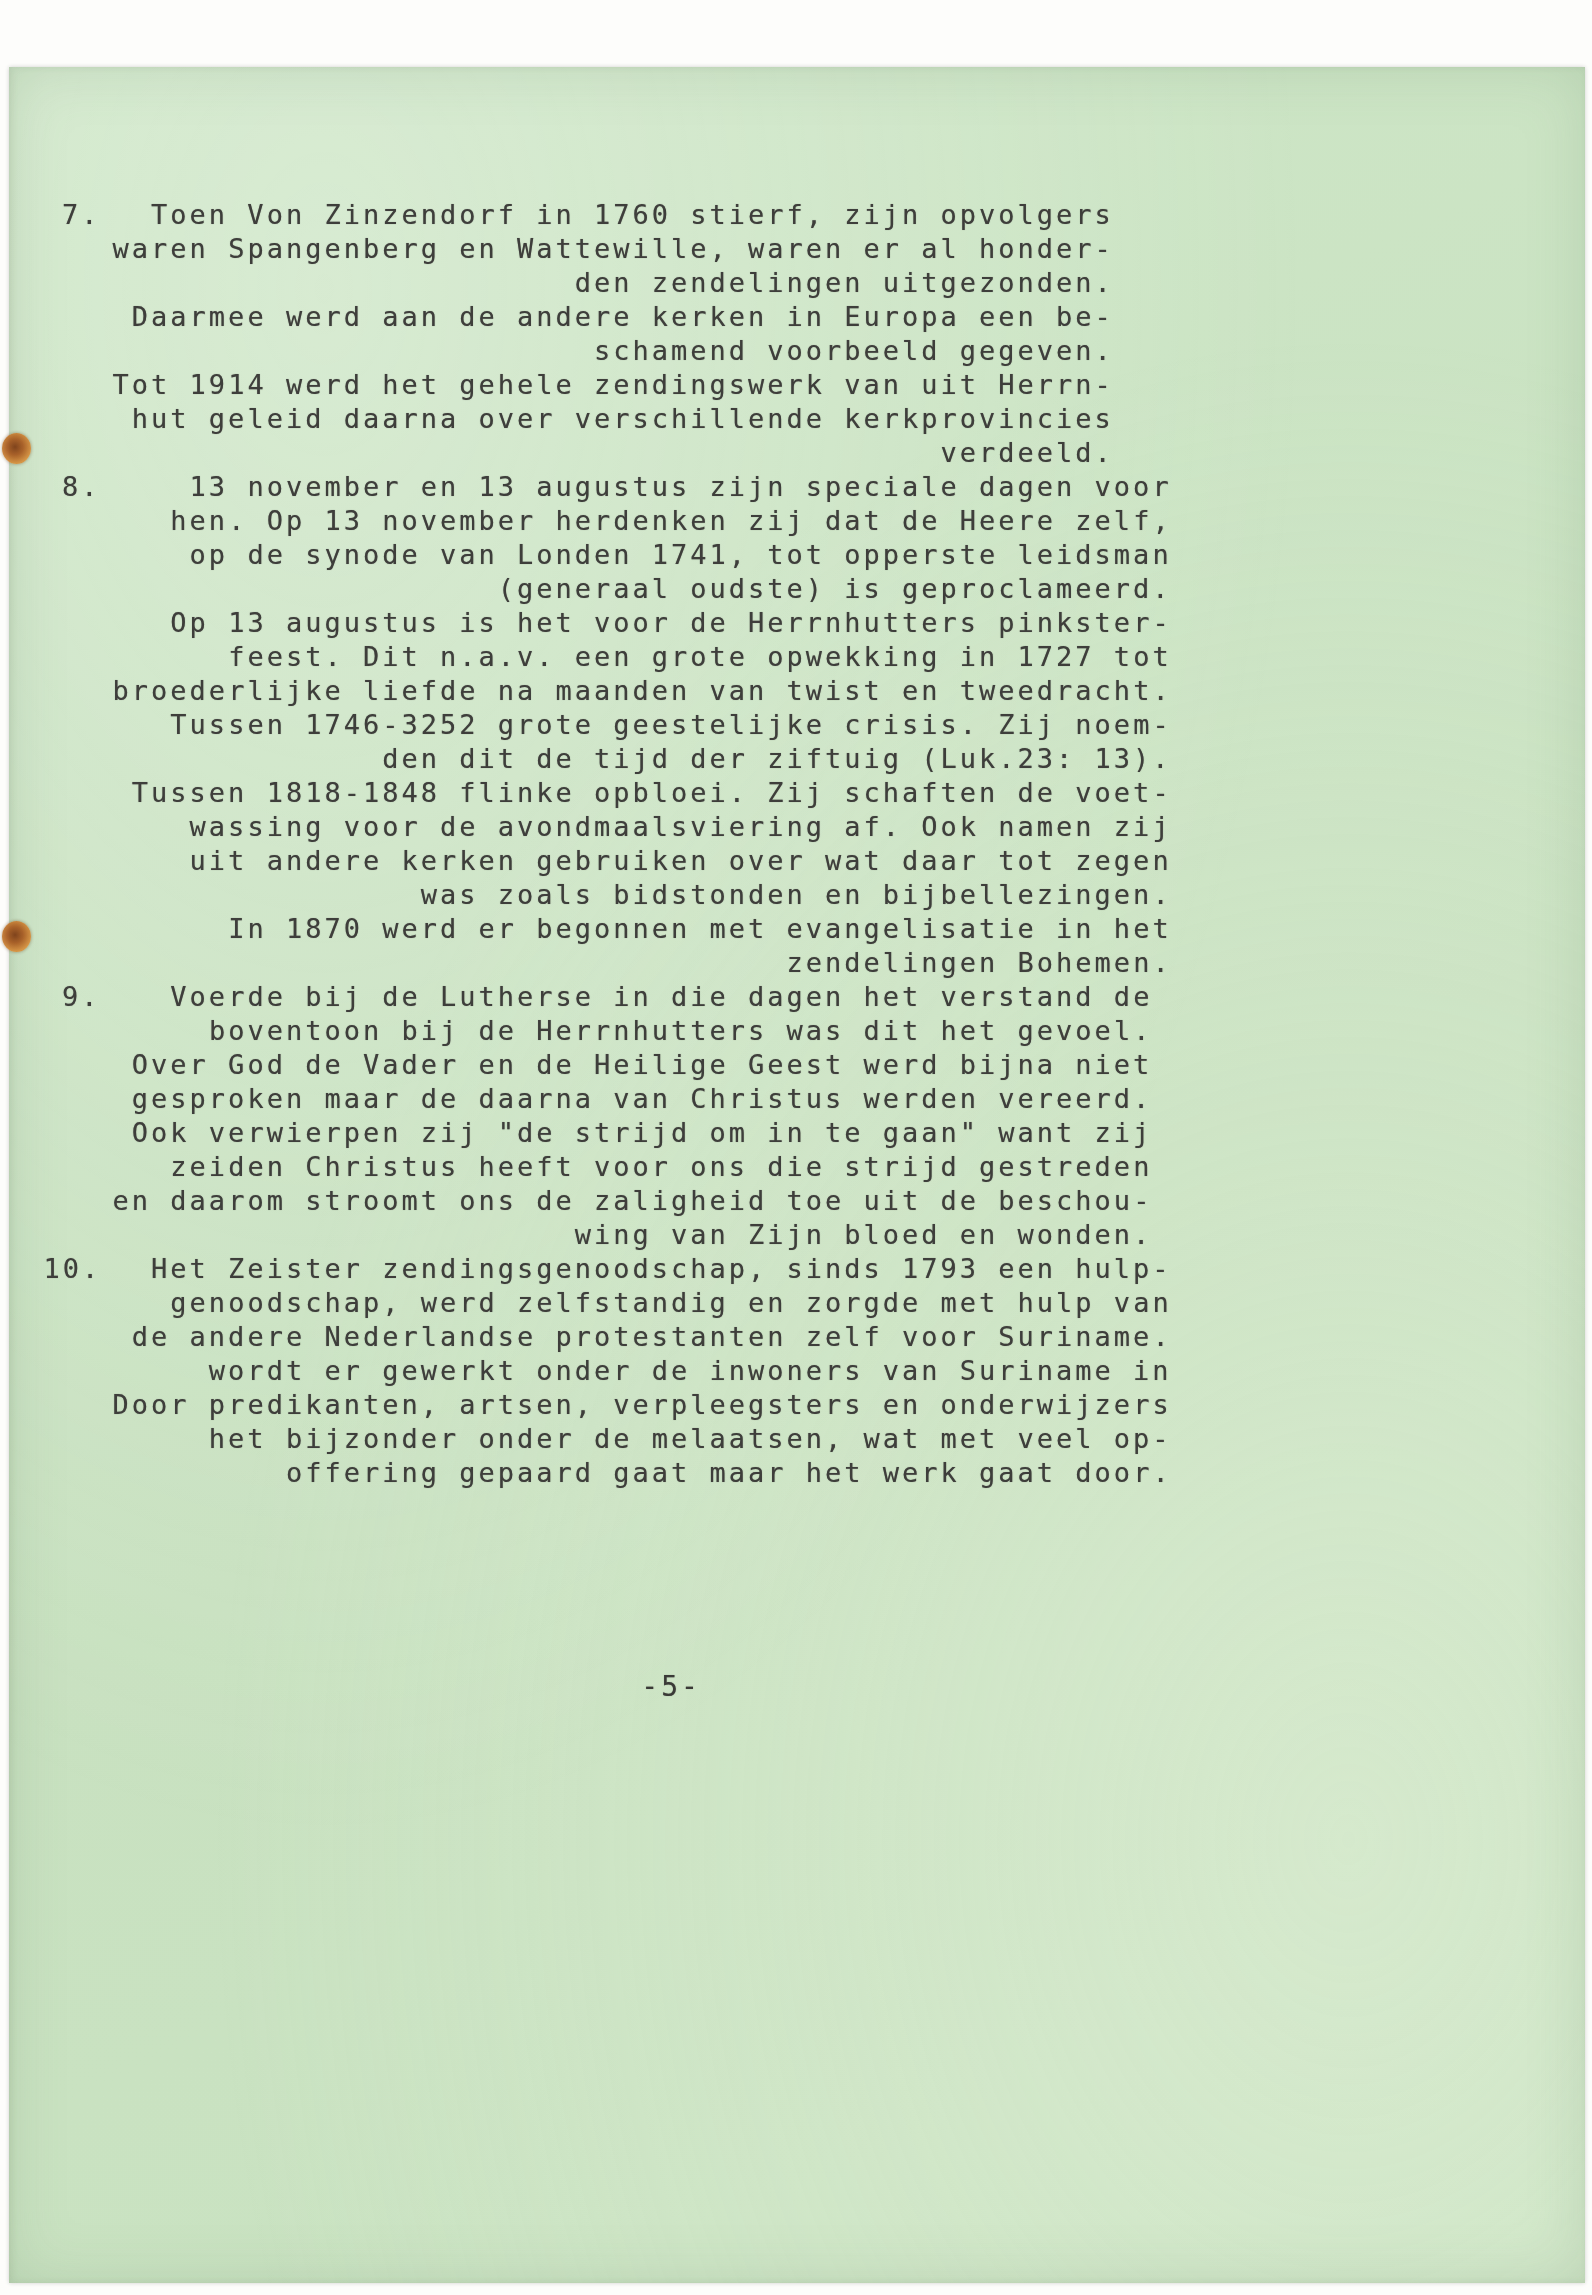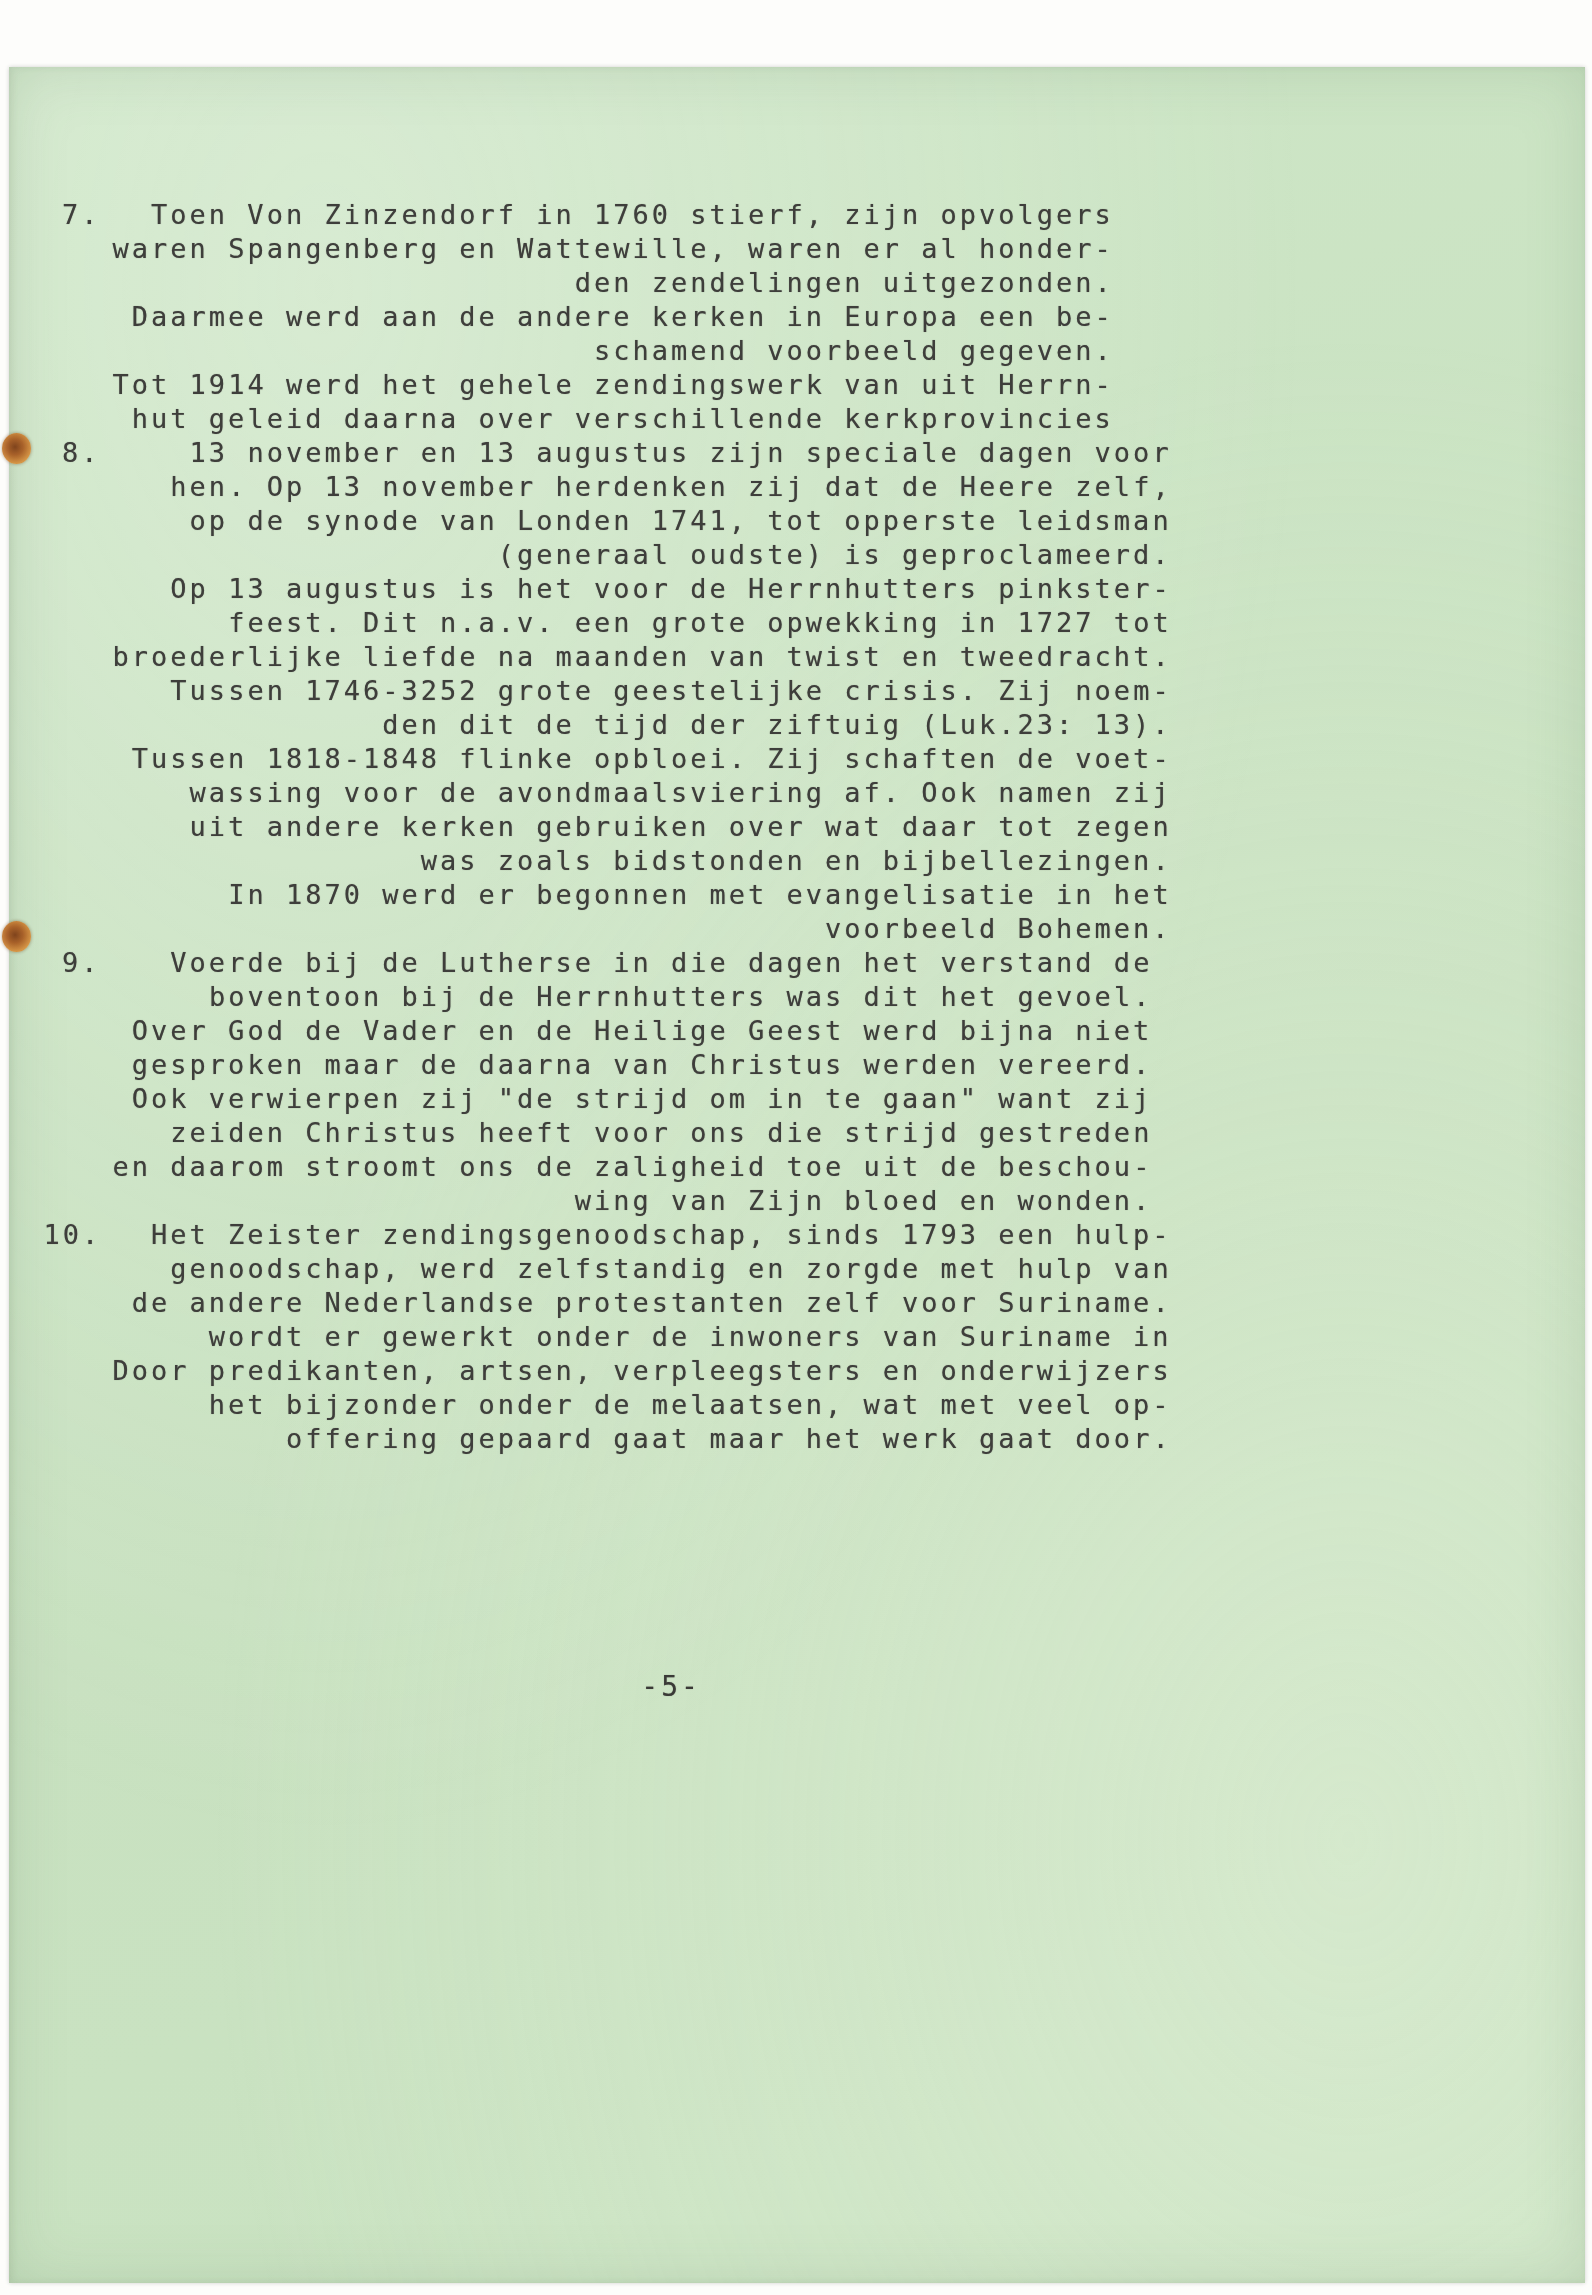--- a/index.html
+++ b/index.html
@@ -86,40 +86,41 @@
         <div class="item">
           <div class="num line">7.</div>
           <div class="item-body">
             <div class="line">Toen Von Zinzendorf in 1760 stierf, zijn opvolgers</div>
             <div class="line">waren Spangenberg en Wattewille, waren er al honder-</div>
             <div class="line">den zendelingen uitgezonden.</div>
             <div class="line">Daarmee werd aan de andere kerken in Europa een be-</div>
             <div class="line">schamend voorbeeld gegeven.</div>
             <div class="line">Tot 1914 werd het gehele zendingswerk van uit Herrn-</div>
             <div class="line">hut geleid daarna over verschillende kerkprovincies</div>
+            <div class="line">verdeeld.</div>
           </div>
         </div>
         <div class="item">
           <div class="num line">8.</div>
           <div class="item-body">
             <div class="line">13 november en 13 augustus zijn speciale dagen voor</div>
             <div class="line">hen. Op 13 november herdenken zij dat de Heere zelf,</div>
             <div class="line">op de synode van Londen 1741, tot opperste leidsman</div>
             <div class="line">(generaal oudste) is geproclameerd.</div>
             <div class="line">Op 13 augustus is het voor de Herrnhutters pinkster-</div>
             <div class="line">feest. Dit n.a.v. een grote opwekking in 1727 tot</div>
             <div class="line">broederlijke liefde na maanden van twist en tweedracht.</div>
             <div class="line">Tussen 1746-3252 grote geestelijke crisis. Zij noem-</div>
             <div class="line">den dit de tijd der ziftuig (Luk.23: 13).</div>
             <div class="line">Tussen 1818-1848 flinke opbloei. Zij schaften de voet-</div>
             <div class="line">wassing voor de avondmaalsviering af. Ook namen zij</div>
             <div class="line">uit andere kerken gebruiken over wat daar tot zegen</div>
             <div class="line">was zoals bidstonden en bijbellezingen.</div>
             <div class="line">In 1870 werd er begonnen met evangelisatie in het</div>
-            <div class="line">voorbeeld Bohemen.</div>
+            <div class="line">zendelingen Bohemen.</div>
           </div>
         </div>
         <div class="item">
           <div class="num line">9.</div>
           <div class="item-body">
             <div class="line">Voerde bij de Lutherse in die dagen het verstand de</div>
             <div class="line">boventoon bij de Herrnhutters was dit het gevoel.</div>
             <div class="line">Over God de Vader en de Heilige Geest werd bijna niet</div>
             <div class="line">gesproken maar de daarna van Christus werden vereerd.</div>
             <div class="line">Ook verwierpen zij "de strijd om in te gaan" want zij</div>

